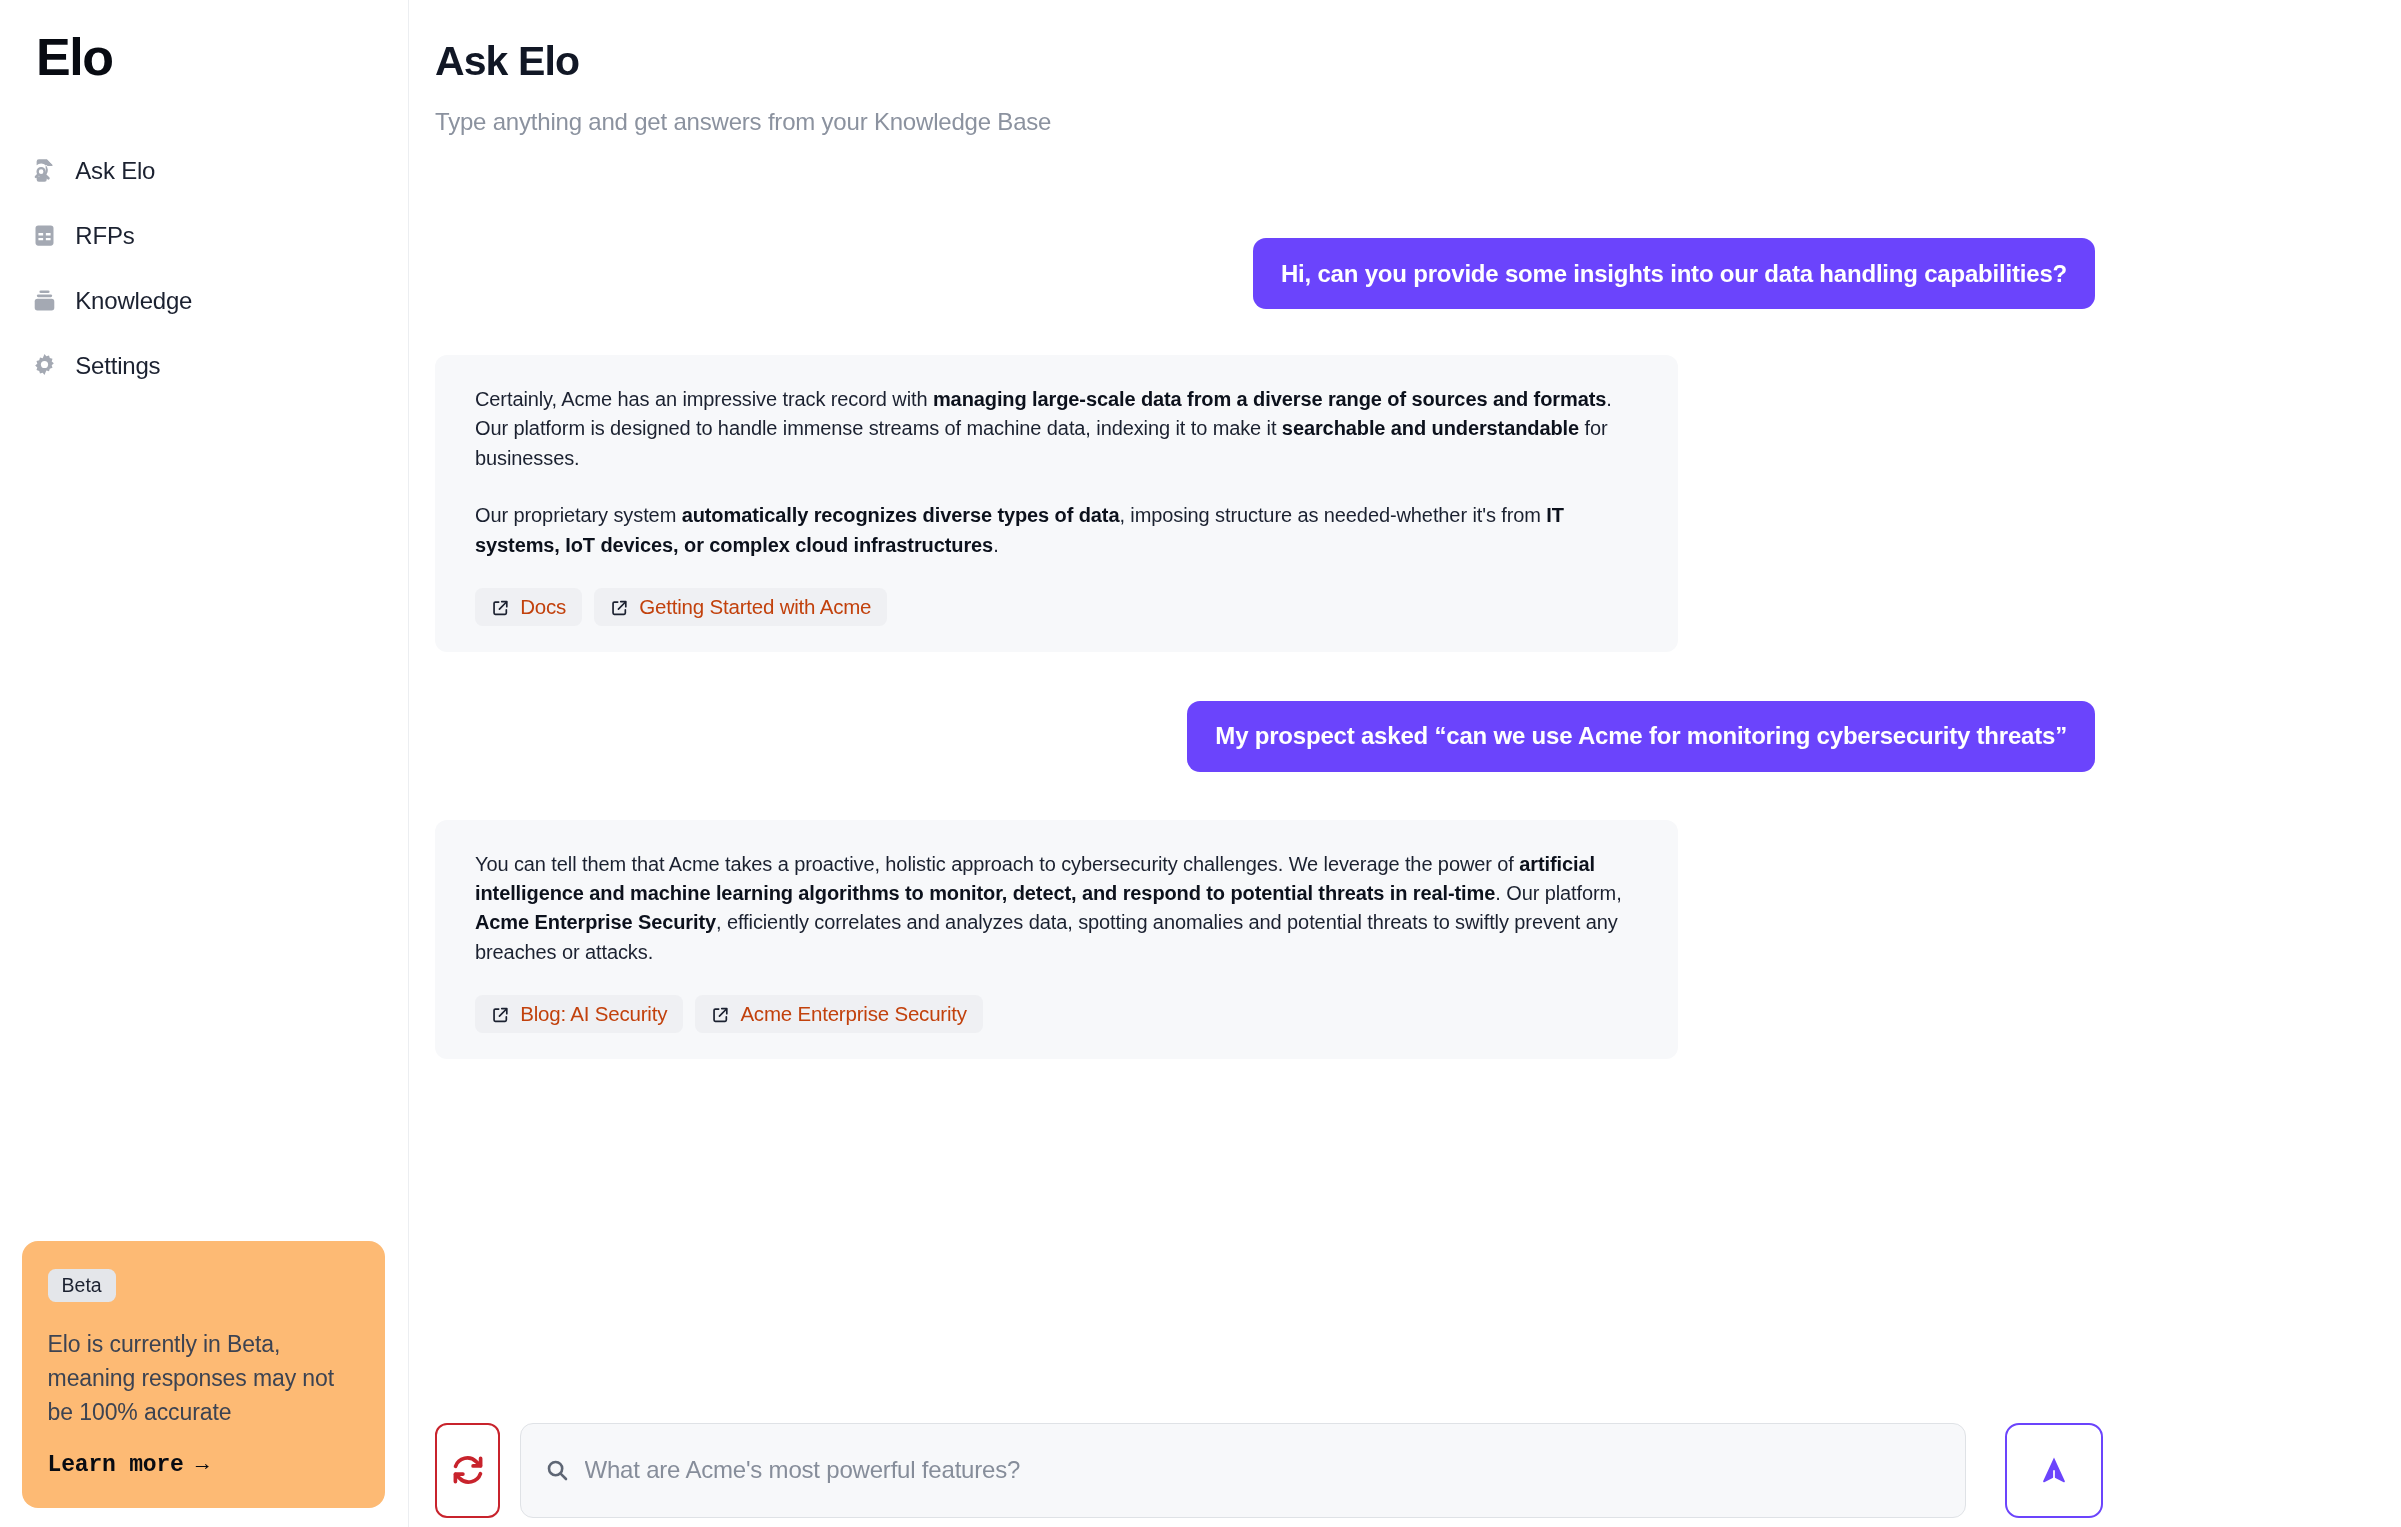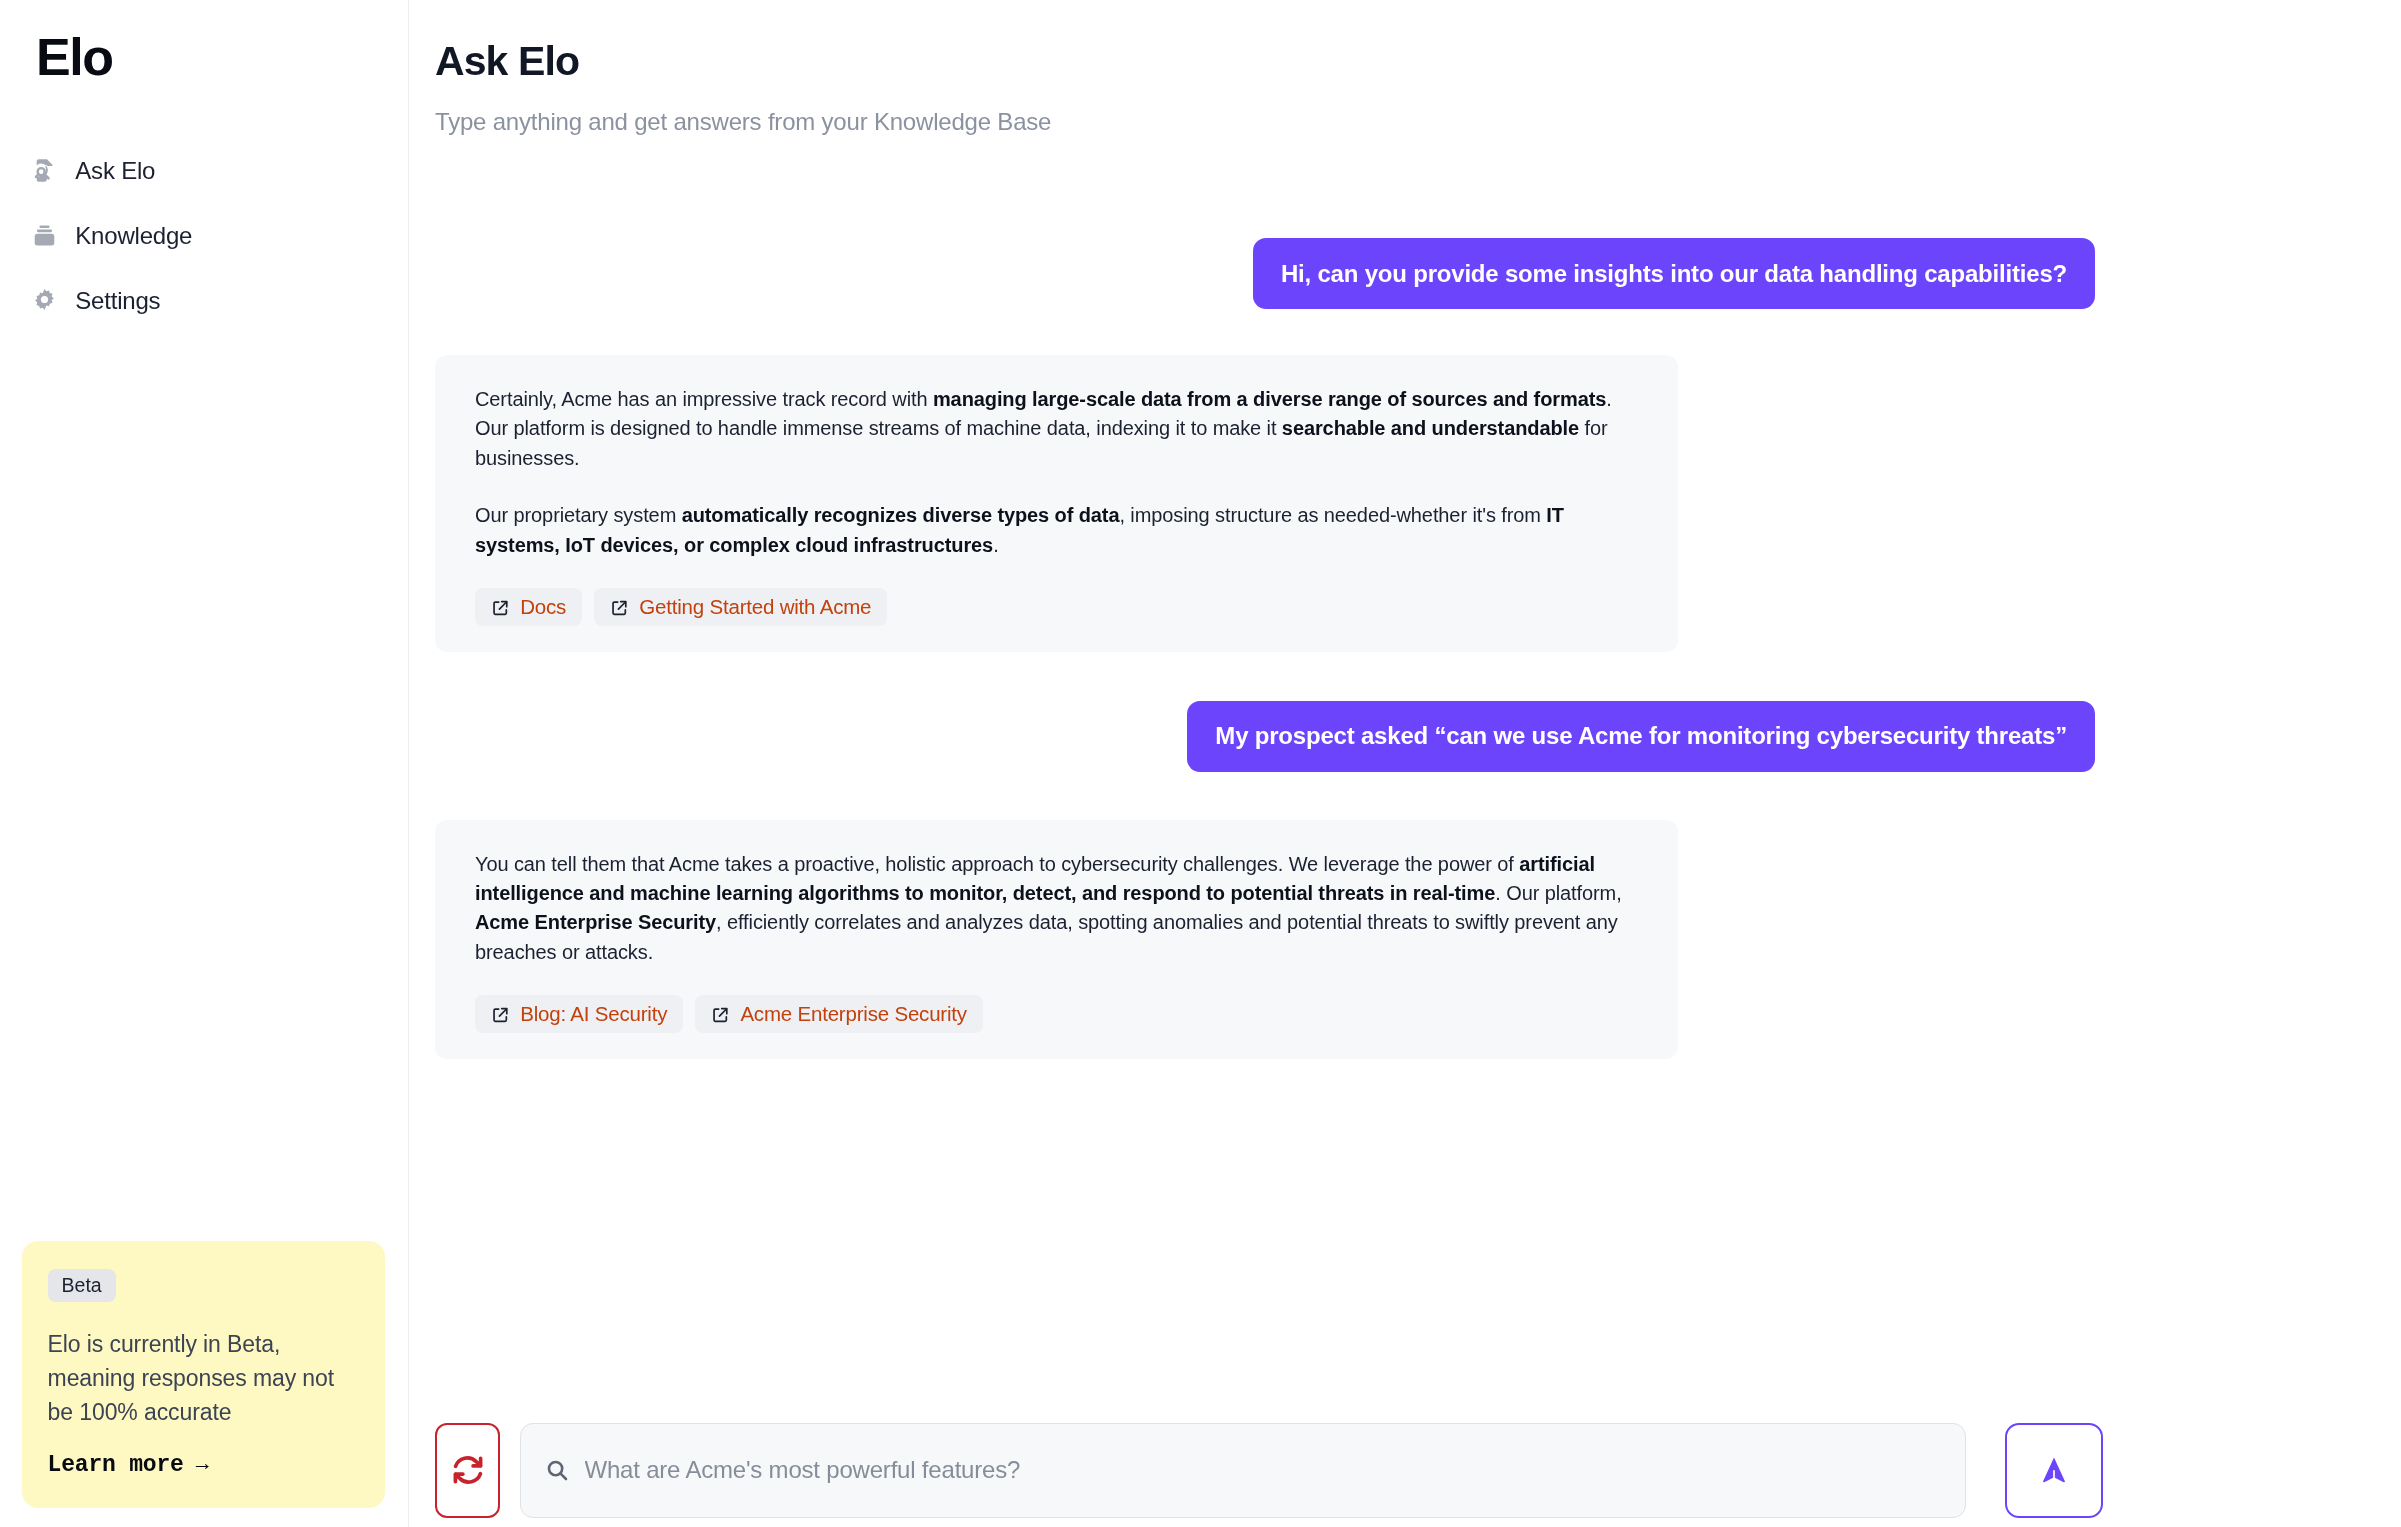--- a/index.html
+++ b/index.html
@@ -73,21 +73,21 @@
     letter-spacing: -0.2px;
     line-height: 1;
   }
 
   
   .beta-card {
     position: absolute;
     left: 21.6px;
     bottom: 19px;
     width: 363px;
-    background: #fef9c3;
+    background: #fdba74;
     border-radius: 16px;
     padding: 28px 26px 30px 26px;
   }
 
   .beta-badge {
     display: inline-block;
     background: #e4e6ea;
     border-radius: 7.6px;
     padding: 6.5px 14px;
     font-size: 19.5px;
@@ -305,20 +305,28 @@
           <svg width="27" height="27" viewBox="0 0 24 24" fill="currentColor">
             <path d="M14 2H7a2 2 0 0 0-2 2v3.3a6 6 0 0 1 8.7 8.2l2.6 2.6a1.2 1.2 0 0 1-1.7 1.7l-.6-.6V20a2 2 0 0 1-2 2H7a2 2 0 0 1-2-2v-3.4A6 6 0 0 0 13 9.6V8a1 1 0 0 1 1-1h5.2L14 2z"></path>
             <circle cx="9" cy="13" r="3.1" fill="none" stroke="currentColor" stroke-width="2.1"></circle>
             <path d="M6.6 15.4 4.4 17.6" stroke="currentColor" stroke-width="2.3" stroke-linecap="round" fill="none"></path>
             <path d="M14 2v5a1 1 0 0 0 1 1h4.5L14 2z"></path>
           </svg>
         </span>
         <span class="nav-label">Ask Elo</span>
       </div>
 
+      <div class="nav-item">
+        <span class="nav-icon">
+          <svg width="27" height="27" viewBox="0 0 24 24" fill="currentColor">
+            <path d="M4 5.5A2.5 2.5 0 0 1 6.5 3h11A2.5 2.5 0 0 1 20 5.5v13a2.5 2.5 0 0 1-2.5 2.5h-11A2.5 2.5 0 0 1 4 18.5v-13zm2.6 4.3v2.1h4.2V9.8H6.6zm6.6 0v2.1h4.2V9.8h-4.2zM6.6 14.2v2.1h4.2v-2.1H6.6zm6.6 0v2.1h4.2v-2.1h-4.2z"></path>
+          </svg>
+        </span>
+        <span class="nav-label">RFPs</span>
+      </div>
 
       <div class="nav-item">
         <span class="nav-icon">
           <svg width="27" height="27" viewBox="0 0 24 24" fill="currentColor">
             <rect x="7.5" y="3" width="9" height="2.3" rx="1.15"></rect>
             <rect x="5.2" y="6.6" width="13.6" height="2.5" rx="1.25"></rect>
             <rect x="3.3" y="10.4" width="17.4" height="10.4" rx="2.4"></rect>
           </svg>
         </span>
         <span class="nav-label">Knowledge</span>

